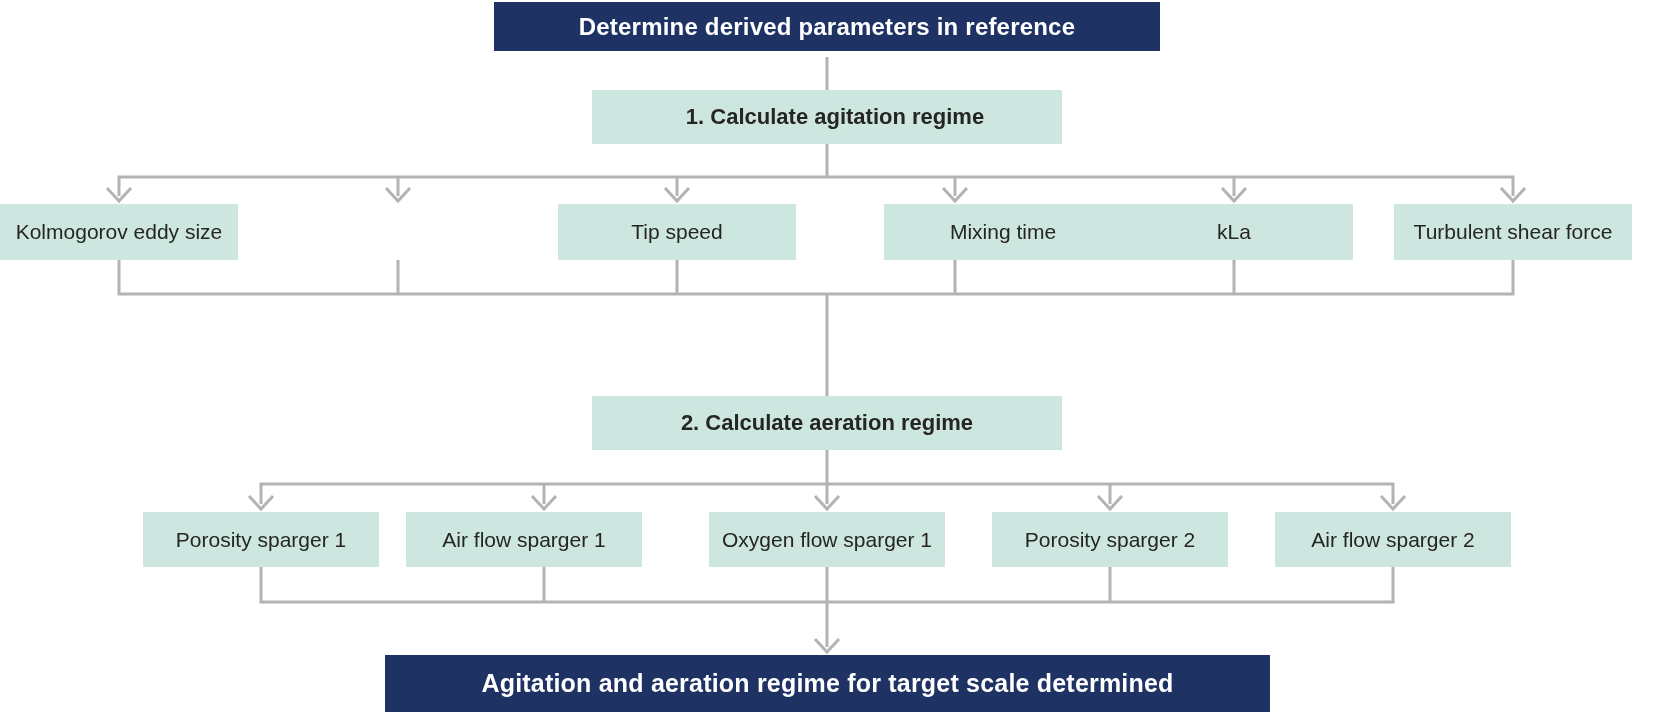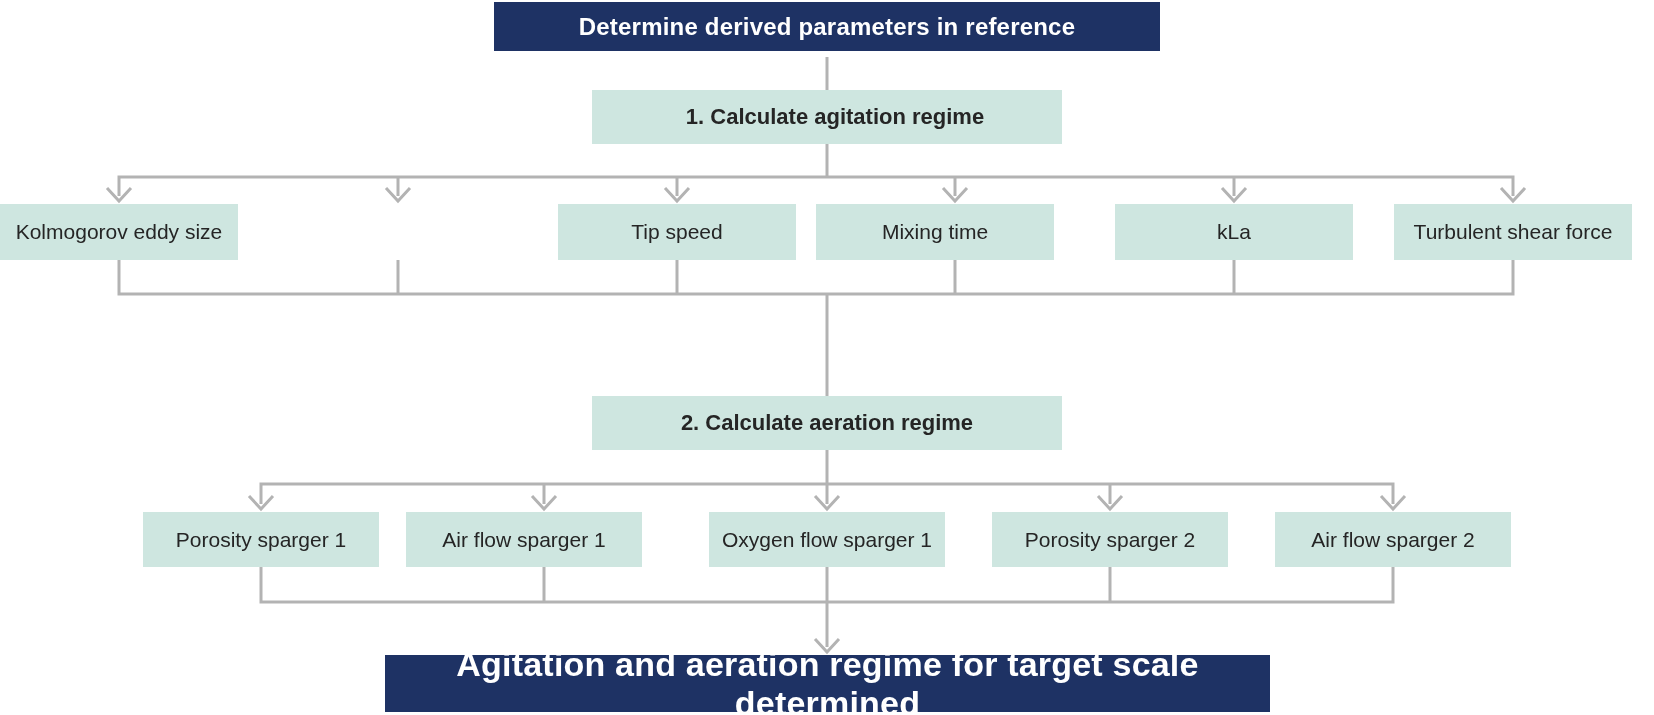--- a/index.html
+++ b/index.html
@@ -24,30 +24,30 @@
   .step{
     background:#cee6e0;color:#252525;
     font-weight:bold;font-size:22px;
   }
   .leaf{
     background:#cee6e0;color:#252525;
     font-weight:normal;font-size:21px;
   }
   
   .n-start{left:494px;top:2px;width:666px;height:49px;}
-  .n-end{left:385px;top:655px;width:885px;height:57px;font-size:34px;}
+  .n-end{left:385px;top:655px;width:885px;height:57px;font-size:25px;}
   
   .n-step1{left:592px;top:90px;width:470px;height:54px;padding-left:16px;}
   .n-step2{left:592px;top:396px;width:470px;height:54px;}
   
   .r1{top:204px;width:238px;height:56px;}
   .r1-0{left:0px;}
   .r1-1{left:279px;}
   .r1-2{left:558px;}
-  .r1-3{left:816px;}
+  .r1-3{left:884px;}
   .r1-4{left:1115px;}
   .r1-5{left:1394px;}
   
   .r2{top:512px;width:236px;height:55px;}
   .r2-0{left:143px;}
   .r2-1{left:406px;}
   .r2-2{left:709px;}
   .r2-3{left:992px;}
   .r2-4{left:1275px;}
 </style>

